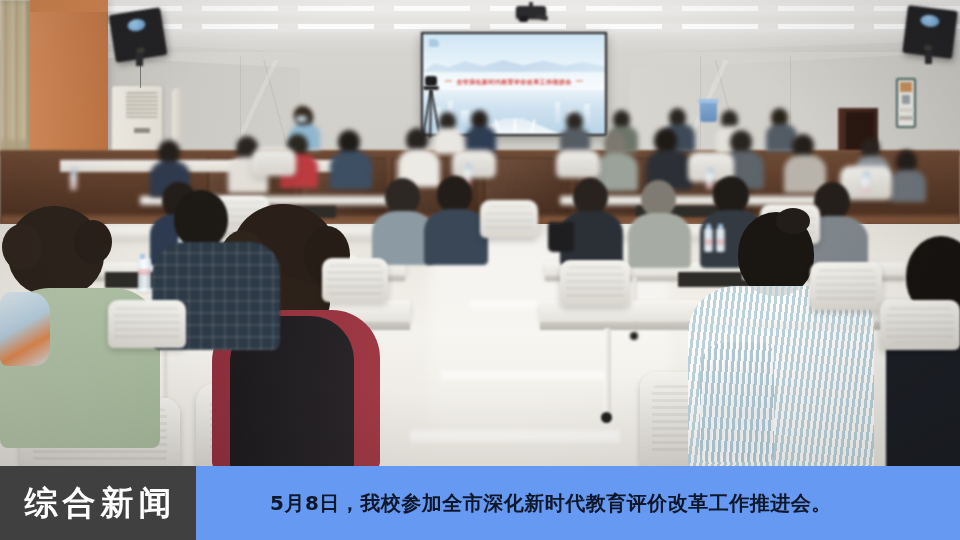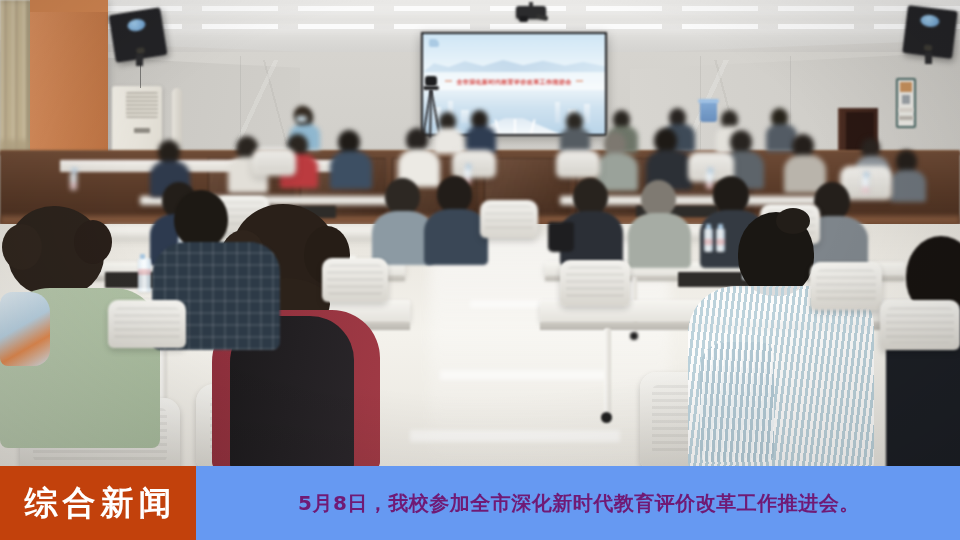--- a/index.html
+++ b/index.html
@@ -222,28 +222,28 @@
 
   .blur1{ filter:blur(1px); } .blur15{ filter:blur(1.6px); }
   .blur2{ filter:blur(2.4px); }
 
   .vignette{ position:absolute; left:0; top:0; width:960px; height:466px;
              background:radial-gradient(ellipse at 50% 42%, rgba(0,0,0,0) 52%, rgba(0,0,0,.14) 100%);
              pointer-events:none; }
 
   
   .caption-bar{ position:absolute; left:0; top:466px; width:960px; height:74px; display:flex; }
-  .cat-block{ width:196px; height:100%; background:#c2410c;
+  .cat-block{ width:196px; height:100%; background:#404040;
               display:flex; align-items:center; justify-content:center; }
   .cat-text{ color:#fff; font-size:33px; font-weight:bold; letter-spacing:5px;
              font-family:"DejaVu Sans","Liberation Sans",sans-serif; padding-left:5px; }
   .cap-block{ flex:1; height:100%; background:#6699f2;
               display:flex; align-items:center; }
-  .cap-text{ color:#701a75; font-size:20px; font-weight:bold; letter-spacing:.5px;
-             padding-left:102px;
+  .cap-text{ color:#0f172a; font-size:20px; font-weight:bold; letter-spacing:.5px;
+             padding-left:74px;
              font-family:"DejaVu Sans","Liberation Sans",sans-serif; }
 </style>
 </head>
 <body>
 
 <div id="stage">
 
   <div class="photo">
 
     <div class="ceiling"></div>

